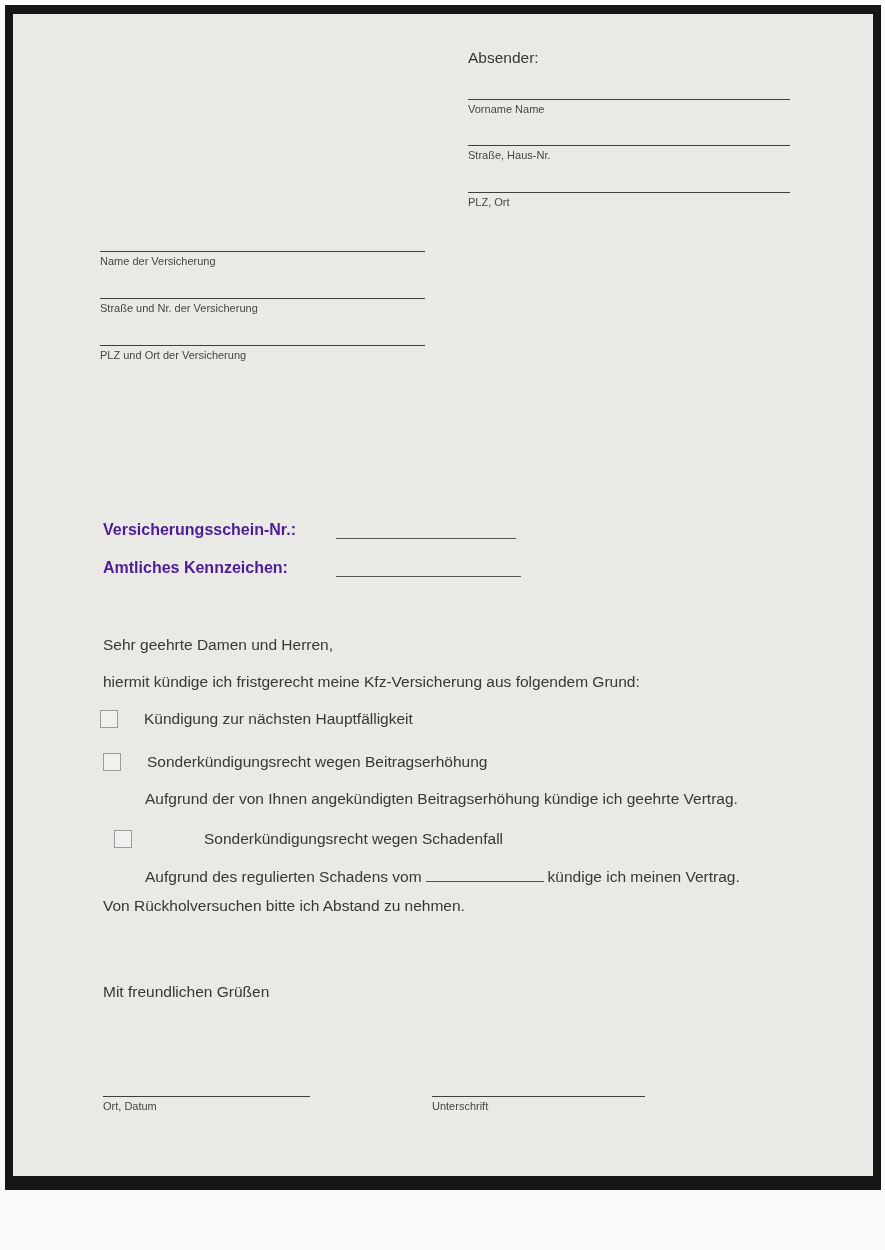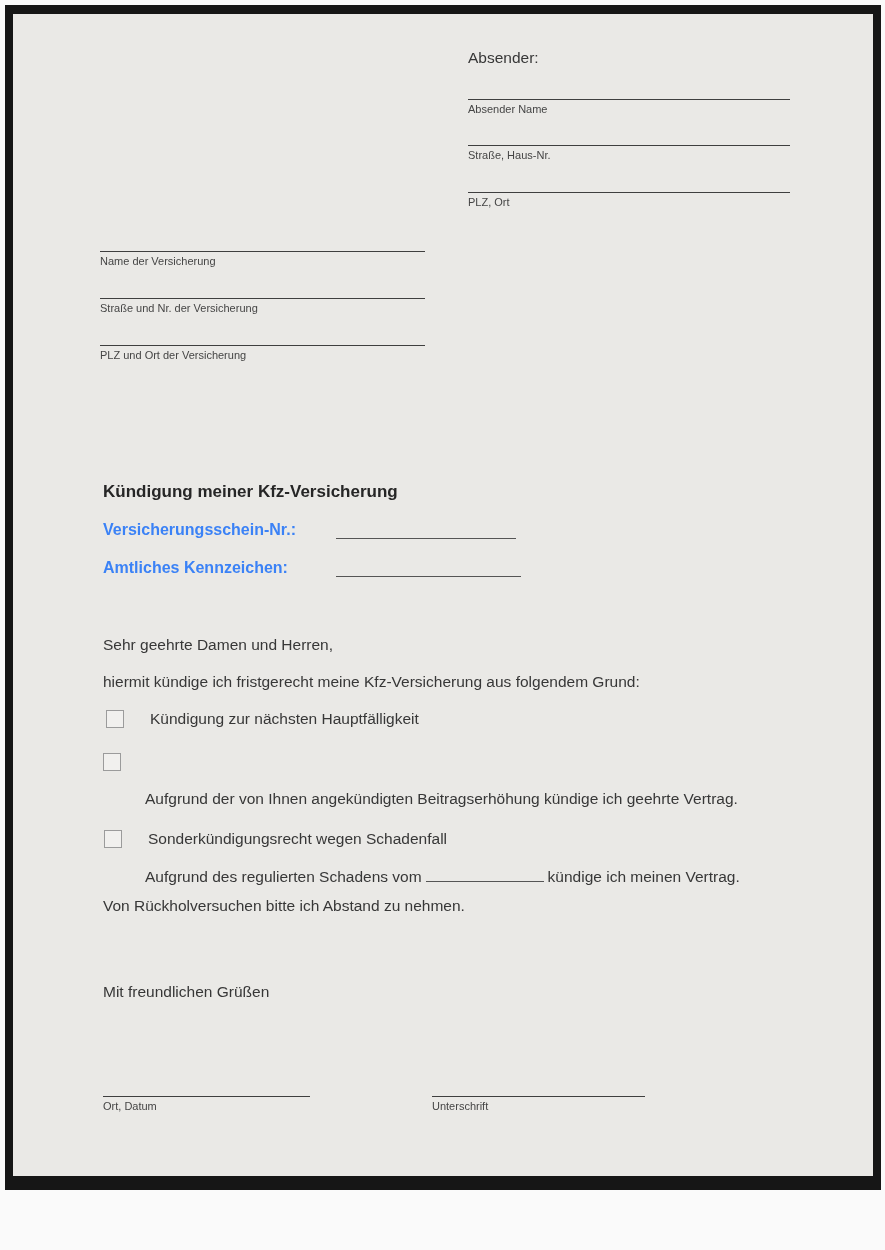--- a/index.html
+++ b/index.html
@@ -23,21 +23,21 @@
     position:absolute;
     left:5px;top:5px;right:4px;bottom:0;
     border:8px solid #161616;
     border-top-width:9px;
     border-bottom-width:14px;
     pointer-events:none;
     box-sizing:border-box;
   }
   .abs{position:absolute;}
   .txt{color:#373737;font-size:15.5px;line-height:1.25;}
-  .bold{font-weight:bold;color:#3b82f6;}
+  .bold{font-weight:bold;color:#4c1d95;}
   .heading{font-size:17px;font-weight:bold;color:#262626;}
   .small-label{font-size:11px;color:#454545;margin-top:3px;}
   .rule{border-top:1px solid #3f3f3f;height:0;width:100%;}
   .blank{
     border-bottom:1px solid #555;
     height:19px;
   }
   .inline-blank{
     display:inline-block;
     width:118px;
@@ -59,21 +59,21 @@
 </head>
 <body>
 
 <div class="page">
   <div class="paper"></div>
 
   <div class="abs txt" style="left:468px;top:48px;">Absender:</div>
 
   <div class="abs" style="left:468px;top:99px;width:322px;">
     <div class="rule"></div>
-    <div class="small-label">Absender Name</div>
+    <div class="small-label">Vorname Name</div>
   </div>
   <div class="abs" style="left:468px;top:192px;width:322px;">
     <div class="rule"></div>
     <div class="small-label">PLZ, Ort</div>
   </div>
   <div class="abs" style="left:468px;top:145px;width:322px;">
     <div class="rule"></div>
     <div class="small-label">Straße, Haus-Nr.</div>
   </div>
 
@@ -83,42 +83,42 @@
   </div>
   <div class="abs" style="left:100px;top:298px;width:325px;">
     <div class="rule"></div>
     <div class="small-label">Straße und Nr. der Versicherung</div>
   </div>
   <div class="abs" style="left:100px;top:345px;width:325px;">
     <div class="rule"></div>
     <div class="small-label">PLZ und Ort der Versicherung</div>
   </div>
 
-  <div class="abs heading" style="left:103px;top:482px;">Kündigung meiner Kfz-Versicherung</div>
 
   <div class="abs txt bold" style="left:103px;top:520px;font-size:16px;">Versicherungsschein-Nr.:</div>
   <div class="abs blank" style="left:336px;top:519px;width:180px;"></div>
 
   <div class="abs txt bold" style="left:103px;top:558px;font-size:16px;">Amtliches Kennzeichen:</div>
   <div class="abs blank" style="left:336px;top:557px;width:185px;"></div>
 
   <div class="abs txt" style="left:103px;top:672px;">hiermit kündige ich fristgerecht meine Kfz-Versicherung aus folgendem Grund:</div>
   <div class="abs txt" style="left:103px;top:635px;">Sehr geehrte Damen und Herren,</div>
 
-  <div class="abs opt-row" style="left:106px;top:709px;width:700px;align-items:flex-end;">
+  <div class="abs opt-row" style="left:100px;top:709px;width:700px;align-items:flex-end;">
     <div class="checkbox"></div>
     <div class="txt opt-label">Kündigung zur nächsten Hauptfälligkeit</div>
   </div>
 
   <div class="abs opt-row" style="left:103px;top:752px;width:700px;">
     <div class="checkbox"></div>
+    <div class="txt opt-label">Sonderkündigungsrecht wegen Beitragserhöhung</div>
   </div>
   <div class="abs txt" style="left:145px;top:789px;width:680px;">Aufgrund der von Ihnen angekündigten Beitragserhöhung kündige ich geehrte Vertrag.</div>
 
-  <div class="abs opt-row" style="left:104px;top:829px;width:700px;">
+  <div class="abs opt-row" style="left:114px;top:829px;width:700px;gap:46px;">
     <div class="checkbox"></div>
     <div class="txt opt-label">Sonderkündigungsrecht wegen Schadenfall</div>
   </div>
   <div class="abs txt" style="left:145px;top:867px;width:700px;">
     <span>Aufgrund des regulierten Schadens vom</span><span class="inline-blank"></span><span>kündige ich meinen Vertrag.</span>
   </div>
 
   <div class="abs txt" style="left:103px;top:896px;width:720px;">Von Rückholversuchen bitte ich Abstand zu nehmen.</div>
   <div class="abs txt" style="left:103px;top:982px;width:720px;">Mit freundlichen Grüßen</div>
 

